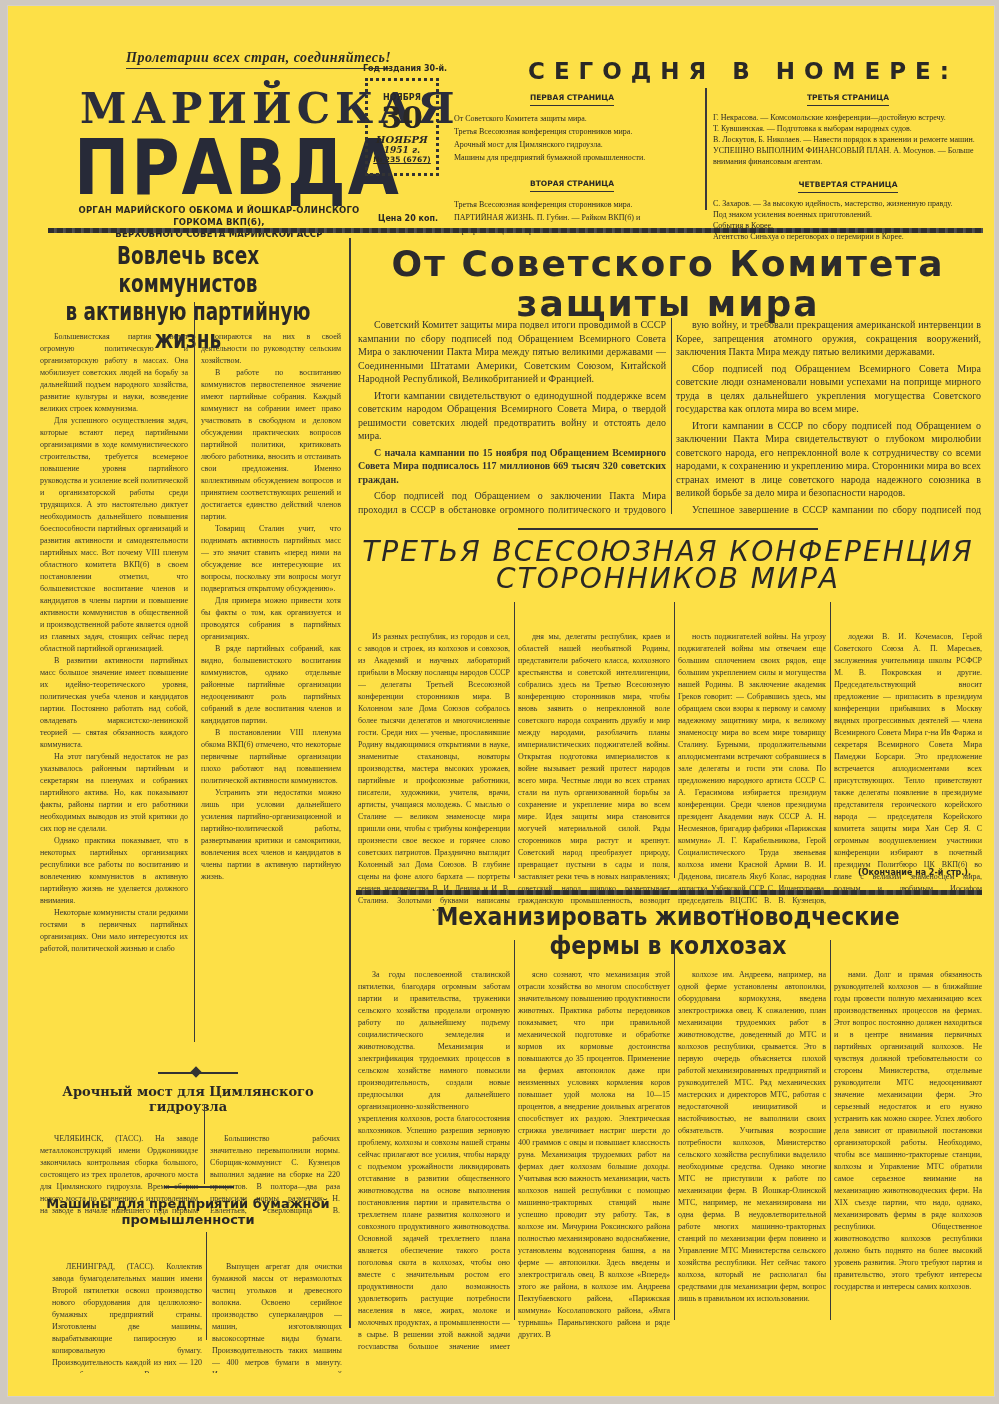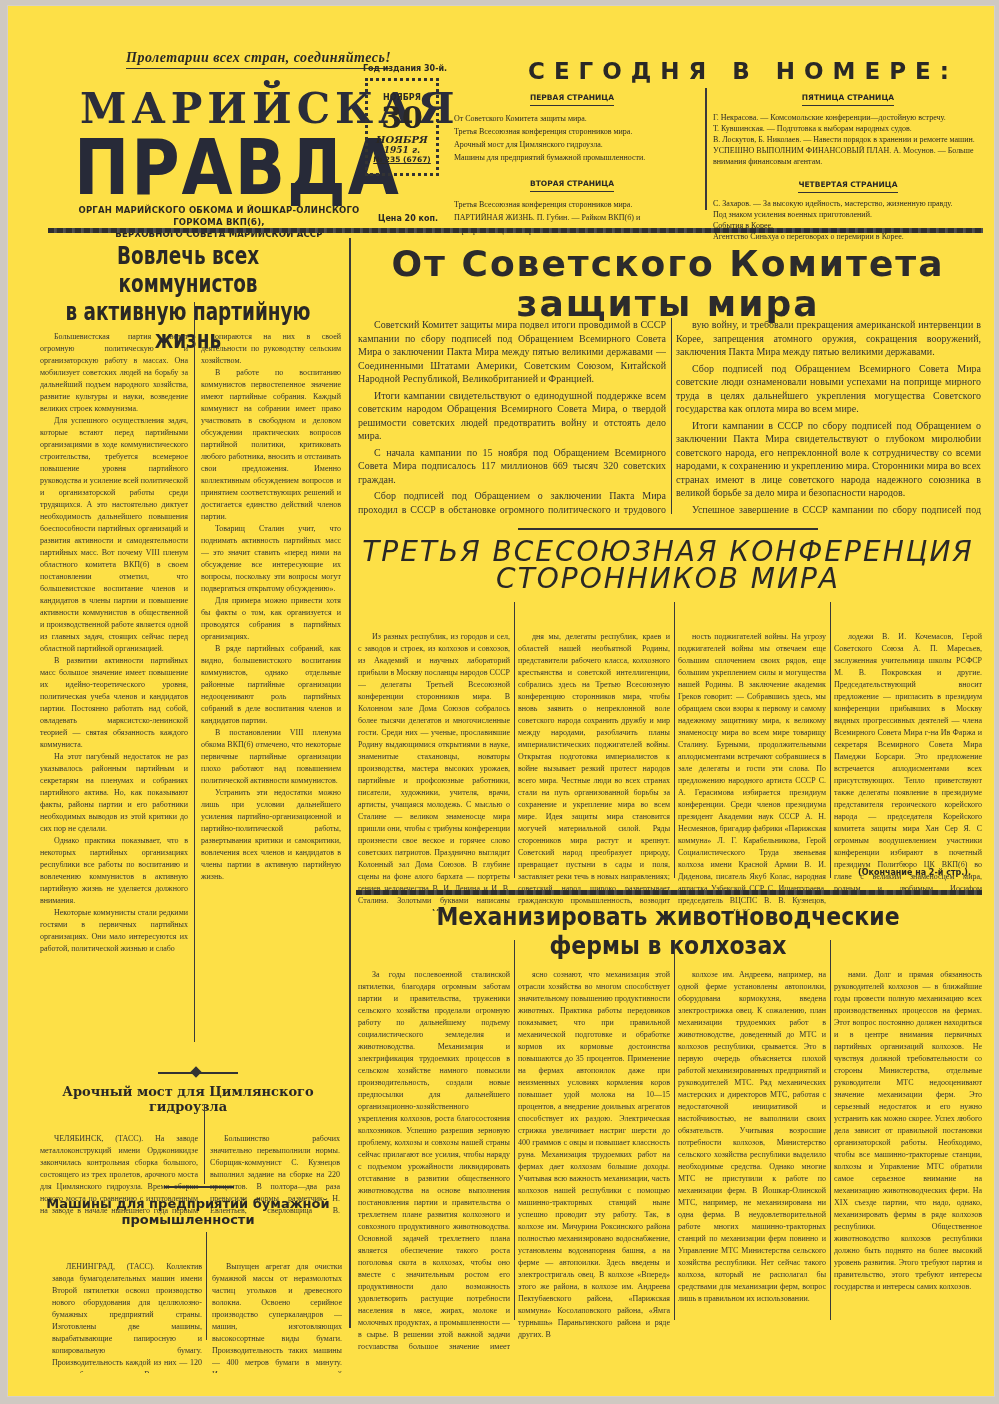--- a/index.html
+++ b/index.html
@@ -67,21 +67,21 @@
       <div>Машины для предприятий бумажной промышленности.</div>
     </div>
     <div style="text-align:center;margin-top:8px;"><span class="sec-h">ВТОРАЯ СТРАНИЦА</span></div>
     <div class="toc" style="margin-top:6px;padding-left:6px;">
       <div>Третья Всесоюзная конференция сторонников мира.</div>
       <div>ПАРТИЙНАЯ ЖИЗНЬ. П. Губин. — Райком ВКП(б) и парторганизация леспромхоза.</div>
     </div>
   </div>
   <div class="abs vline" style="left:697px;top:82px;height:122px;"></div>
   <div class="abs" style="left:705px;top:80px;width:270px;">
-    <div style="text-align:center;"><span class="sec-h">ПЯТНИЦА СТРАНИЦА</span></div>
+    <div style="text-align:center;"><span class="sec-h">ТРЕТЬЯ СТРАНИЦА</span></div>
     <div class="toc" style="margin-top:6px;line-height:11px;">
       <div>Г. Некрасова. — Комсомольские конференции—достойную встречу.</div>
       <div>Т. Кувшинская. — Подготовка к выборам народных судов.</div>
       <div>В. Лоскутов, Б. Николаев. — Навести порядок в хранении и ремонте машин.</div>
       <div>УСПЕШНО ВЫПОЛНИМ ФИНАНСОВЫЙ ПЛАН. А. Мосунов. — Больше внимания финансовым агентам.</div>
     </div>
     <div style="text-align:center;margin-top:6px;"><span class="sec-h">ЧЕТВЕРТАЯ СТРАНИЦА</span></div>
     <div class="toc" style="margin-top:5px;line-height:11px;">
       <div>С. Захаров. — За высокую идейность, мастерство, жизненную правду.</div>
       <div>Под знаком усиления военных приготовлений.</div>
@@ -143,21 +143,21 @@
 
   <div class="abs vline" style="left:341px;top:232px;width:1.5px;height:1090px;"></div>
 
   <div class="abs" style="left:350px;top:238px;width:620px;">
     <div class="h-center">От Советского Комитета</div>
     <div class="h-center">защиты мира</div>
   </div>
   <div class="abs bigp" style="left:350px;top:312px;width:308px;height:200px;overflow:hidden;">
     <p>Советский Комитет защиты мира подвел итоги проводимой в СССР кампании по сбору подписей под Обращением Всемирного Совета Мира о заключении Пакта Мира между пятью великими державами — Соединенными Штатами Америки, Советским Союзом, Китайской Народной Республикой, Великобританией и Францией.</p>
     <p>Итоги кампании свидетельствуют о единодушной поддержке всем советским народом Обращения Всемирного Совета Мира, о твердой решимости советских людей предотвратить войну и отстоять дело мира.</p>
-    <p style="font-weight:normal;">С начала кампании по 15 ноября под Обращением Всемирного Совета Мира подписалось 117 миллионов 669 тысяч 320 советских граждан.</p>
+    <p style="font-weight:bold;">С начала кампании по 15 ноября под Обращением Всемирного Совета Мира подписалось 117 миллионов 669 тысяч 320 советских граждан.</p>
     <p>Сбор подписей под Обращением о заключении Пакта Мира проходил в СССР в обстановке огромного политического и трудового подъема. На многочисленных собраниях, митингах, конференциях советские люди заявляли о своем полном одобрении и твердой поддержке мирной внешней политики Советского правительства, о своей солидарности со сторонниками мира во всех странах. Советские люди выражали свое возмущение агрессивными действиями правящих кругов империалистических государств, стремящихся развязать новую миро-</p>
   </div>
   <div class="abs vline" style="left:663px;top:312px;width:1px;height:196px;"></div>
   <div class="abs bigp" style="left:668px;top:312px;width:305px;height:200px;overflow:hidden;">
     <p>вую войну, и требовали прекращения американской интервенции в Корее, запрещения атомного оружия, сокращения вооружений, заключения Пакта Мира между пятью великими державами.</p>
     <p>Сбор подписей под Обращением Всемирного Совета Мира советские люди ознаменовали новыми успехами на поприще мирного труда в целях дальнейшего укрепления могущества Советского государства как оплота мира во всем мире.</p>
     <p>Итоги кампании в СССР по сбору подписей под Обращением о заключении Пакта Мира свидетельствуют о глубоком миролюбии советского народа, его непреклонной воле к сотрудничеству со всеми народами, к сохранению и укреплению мира. Сторонники мира во всех странах имеют в лице советского народа надежного союзника в великой борьбе за дело мира и безопасности народов.</p>
     <p>Успешное завершение в СССР кампании по сбору подписей под Обращением о заключении Пакта Мира, в которой приняли участие все граждане, начиная с 16-летнего возраста, является яркой демонстрацией единства и сплоченности советского народа вокруг своего правительства, большевистской партии, вокруг великого знаменосца мира товарища Сталина.</p>
   </div>
 

